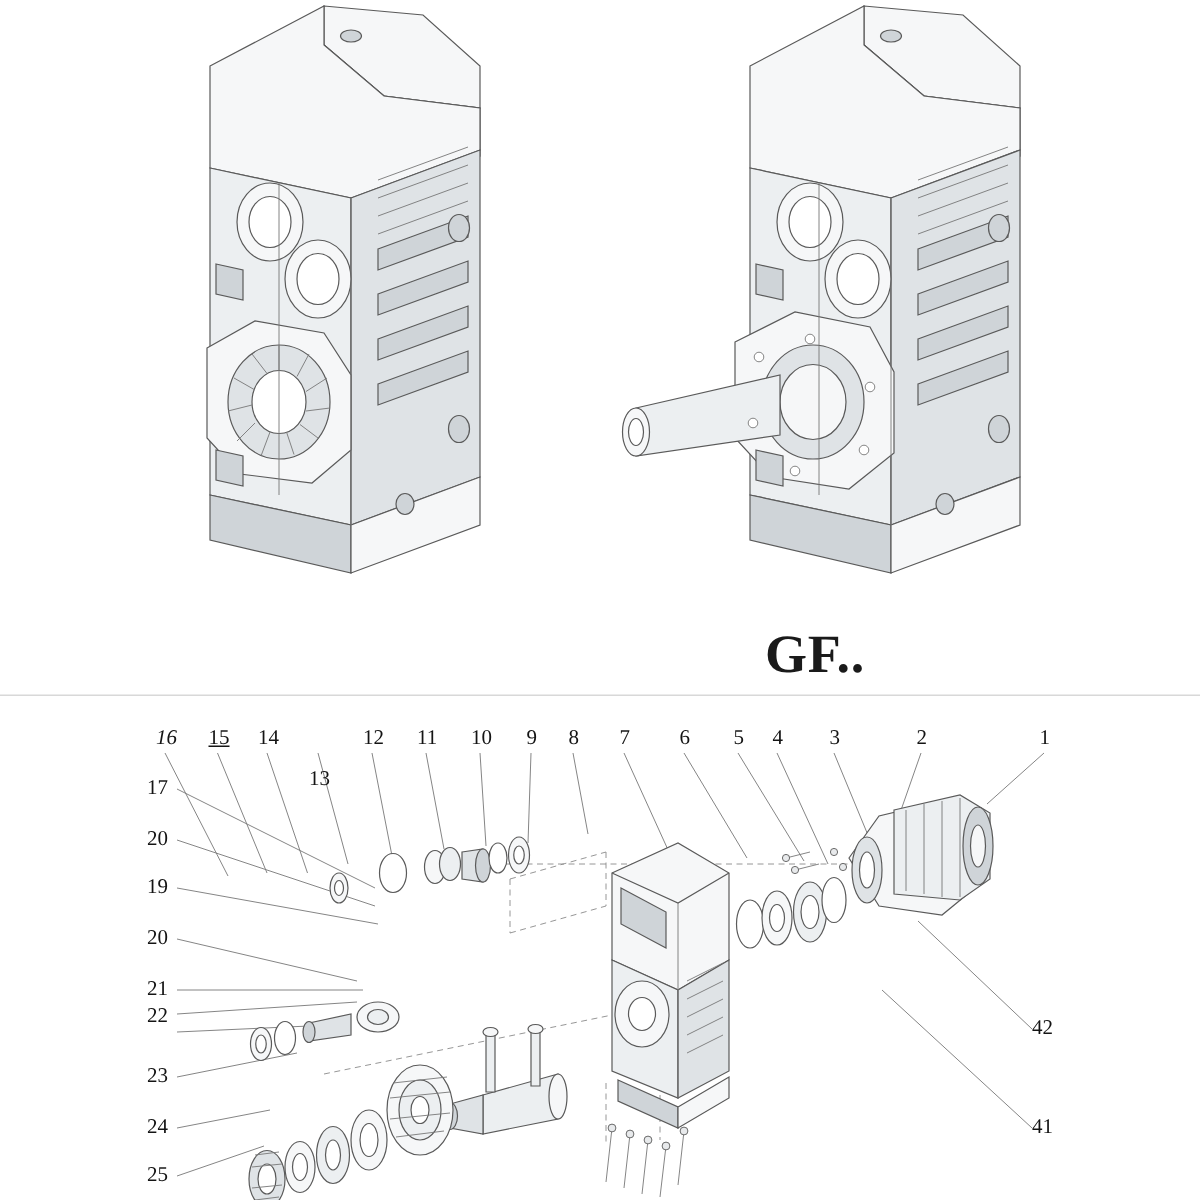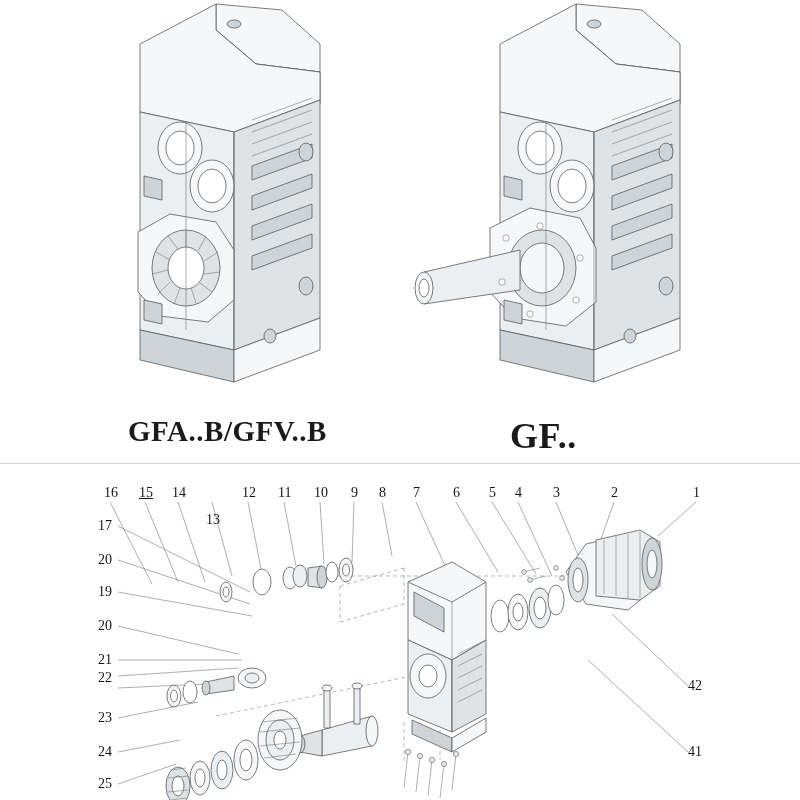--- a/index.html
+++ b/index.html
@@ -205,21 +205,20 @@
           <ellipse class="shade-d" cx="240" cy="336" rx="6" ry="7"></ellipse>
         </g>
         <g class="ln-thin">
           <line x1="204" y1="132" x2="204" y2="350"></line>
           <line x1="156" y1="122" x2="156" y2="330"></line>
         </g>
         <ellipse class="shade-d" cx="204" cy="24" rx="7" ry="4"></ellipse>
       </g>
     </svg>
 
-    <div class="caption left">GFA..B/GFV..B</div>
     <div class="caption right">GF..</div>
   </div>
 
   <div class="rule"></div>
 
   <div class="exploded-area">
 
     <svg width="800" height="336" viewBox="0 0 800 336">
 
       <g class="ln-thin">
@@ -374,21 +373,21 @@
         <path class="shade-a" d="M354 222 L360 222 L360 260 L354 260 Z"></path>
         <ellipse class="shade-c" cx="357" cy="222" rx="5" ry="3"></ellipse>
       </g>
 
       <g>
         <ellipse class="shade-c" cx="226" cy="128" rx="6" ry="10"></ellipse>
         <ellipse class="wht" cx="226" cy="128" rx="3" ry="5"></ellipse>
       </g>
     </svg>
 
-    <div class="num" style="left:104px; top:22px;">16</div>
+    <div class="num" style="left:104px; top:22px;font-style:italic;">16</div>
     <div class="num" style="left:139px; top:22px;text-decoration:underline;">15</div>
     <div class="num" style="left:172px; top:22px;text-align:right;">14</div>
     <div class="num" style="left:206px; top:22px;margin-top:27px;">13</div>
     <div class="num" style="left:242px; top:22px;">12</div>
     <div class="num" style="left:278px; top:22px;">11</div>
     <div class="num" style="left:314px; top:22px;">10</div>
     <div class="num" style="left:351px; top:22px;">9</div>
     <div class="num" style="left:379px; top:22px;">8</div>
     <div class="num" style="left:413px; top:22px;">7</div>
     <div class="num" style="left:453px; top:22px;">6</div>

